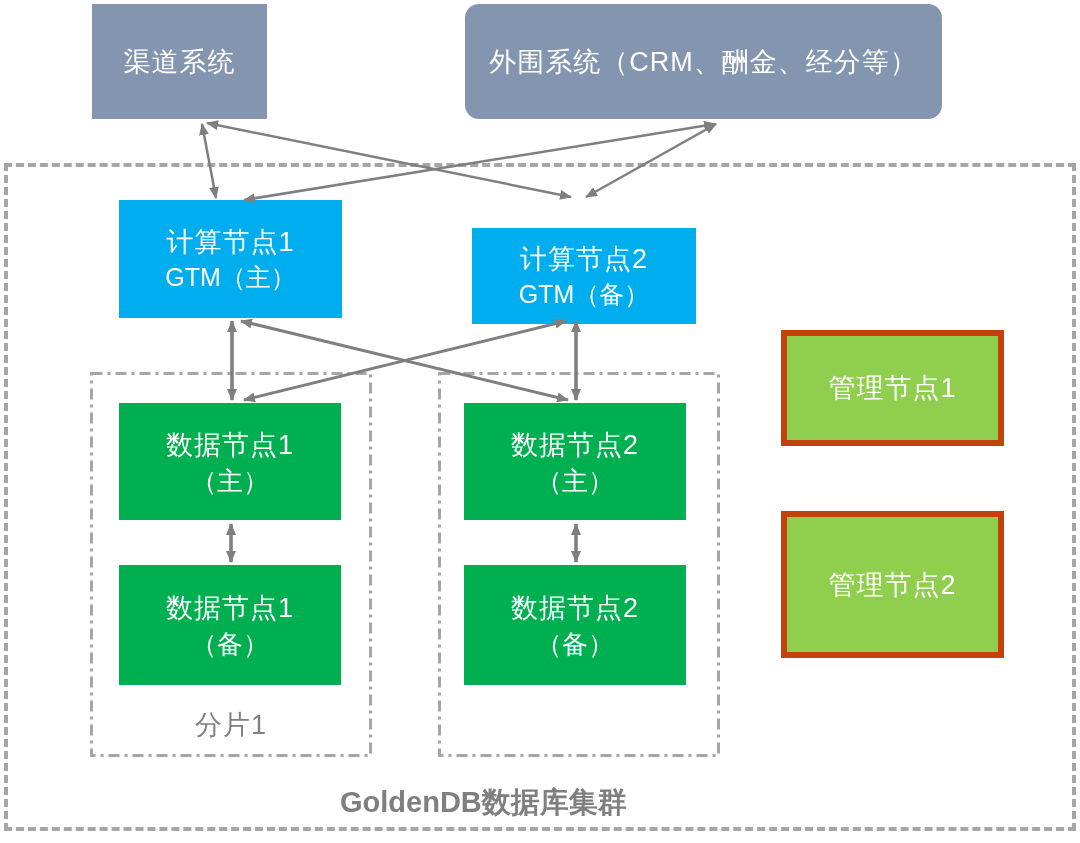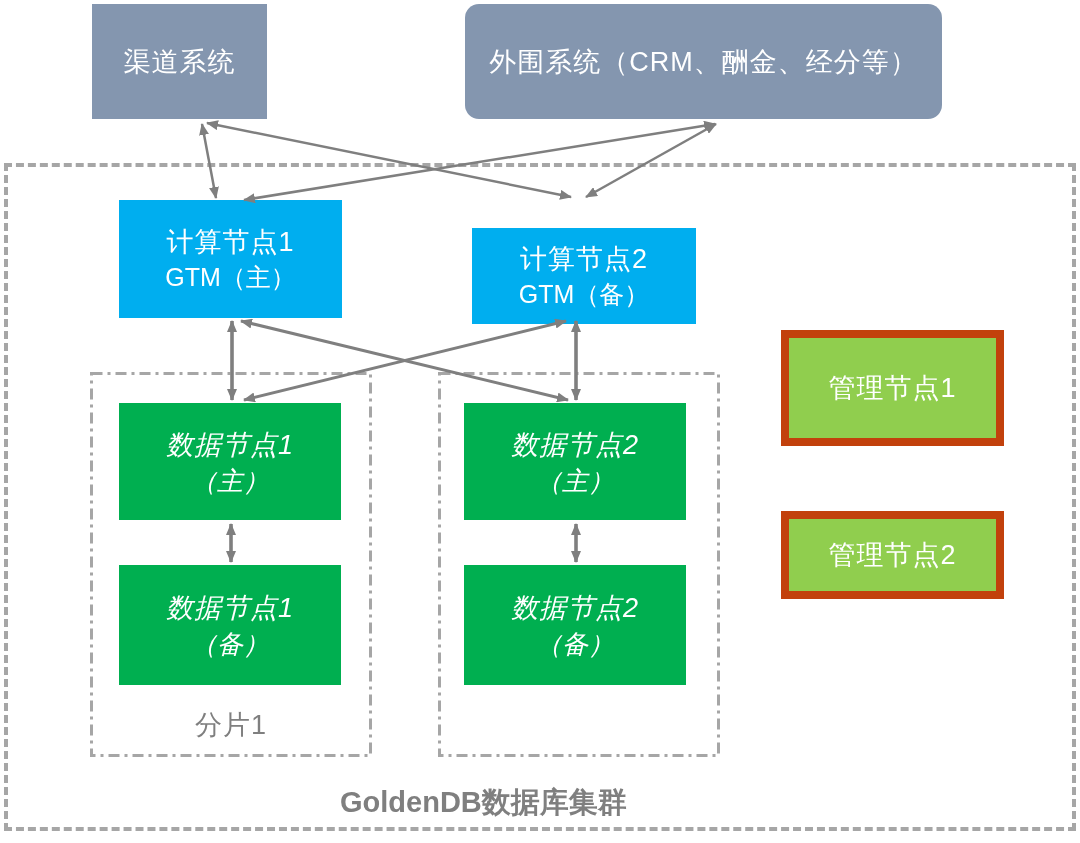--- a/index.html
+++ b/index.html
@@ -12,35 +12,35 @@
 
   .box {
     position:absolute; display:flex; flex-direction:column;
     align-items:center; justify-content:center;
     color:#ffffff; text-align:center;
   }
   .ext  { background:var(--external,#8496AF); font-size:27px; letter-spacing:1px; }
   .compute { background:var(--compute,#00AEEF); }
   .compute .t1 { font-size:27px; line-height:37px; letter-spacing:1px; }
   .compute .t2 { font-size:25px; line-height:33px; }
-  .datan { background:var(--data-node,#00AF50);font-style:italic; }
+  .datan { background:var(--data-node,#00AF50); }
   .datan .t1 { font-size:27px; line-height:38px; letter-spacing:1px; }
   .datan .t2 { font-size:26px; line-height:34px; }
-  .mgmt  { background:var(--management,#90CE4E); border:8px solid #c2410c; font-size:27px; letter-spacing:1px;text-align:right; }
+  .mgmt  { background:var(--management,#90CE4E); border:6px solid #c2410c; font-size:27px; letter-spacing:1px;text-align:right; }
 
   #channel-box    { left:92px;  top:4px;   width:175px; height:115px; }
   #peripheral-box { left:465px; top:4px;   width:477px; height:115px;border-radius:14px; }
   #compute1-box   { left:119px; top:200px; width:223px; height:118px; }
   #compute2-box   { left:472px; top:200px; width:224px; height:96px;margin-top:28px; }
   #data1p-box     { left:119px; top:403px; width:222px; height:117px; }
   #data1s-box     { left:119px; top:565px; width:222px; height:120px; }
   #data2p-box     { left:464px; top:403px; width:222px; height:117px; }
   #data2s-box     { left:464px; top:565px; width:222px; height:120px; }
   #mgmt1-box      { left:781px; top:330px; width:223px; height:116px; }
-  #mgmt2-box      { left:781px; top:511px; width:223px; height:88px; }
+  #mgmt2-box      { left:781px; top:511px; width:223px; height:147px; }
 
   .outer-dashed {
     position:absolute; left:4px; top:163px; width:1072px; height:668px;
     border:4px dashed var(--dashed,#A6A6A6);
   }
   .shard-label {
     position:absolute; top:707px; width:280px; height:42px;
     text-align:center; color:var(--label,#7F7F7F);
     font-size:27px; font-weight:normal; letter-spacing:1px;
   }

